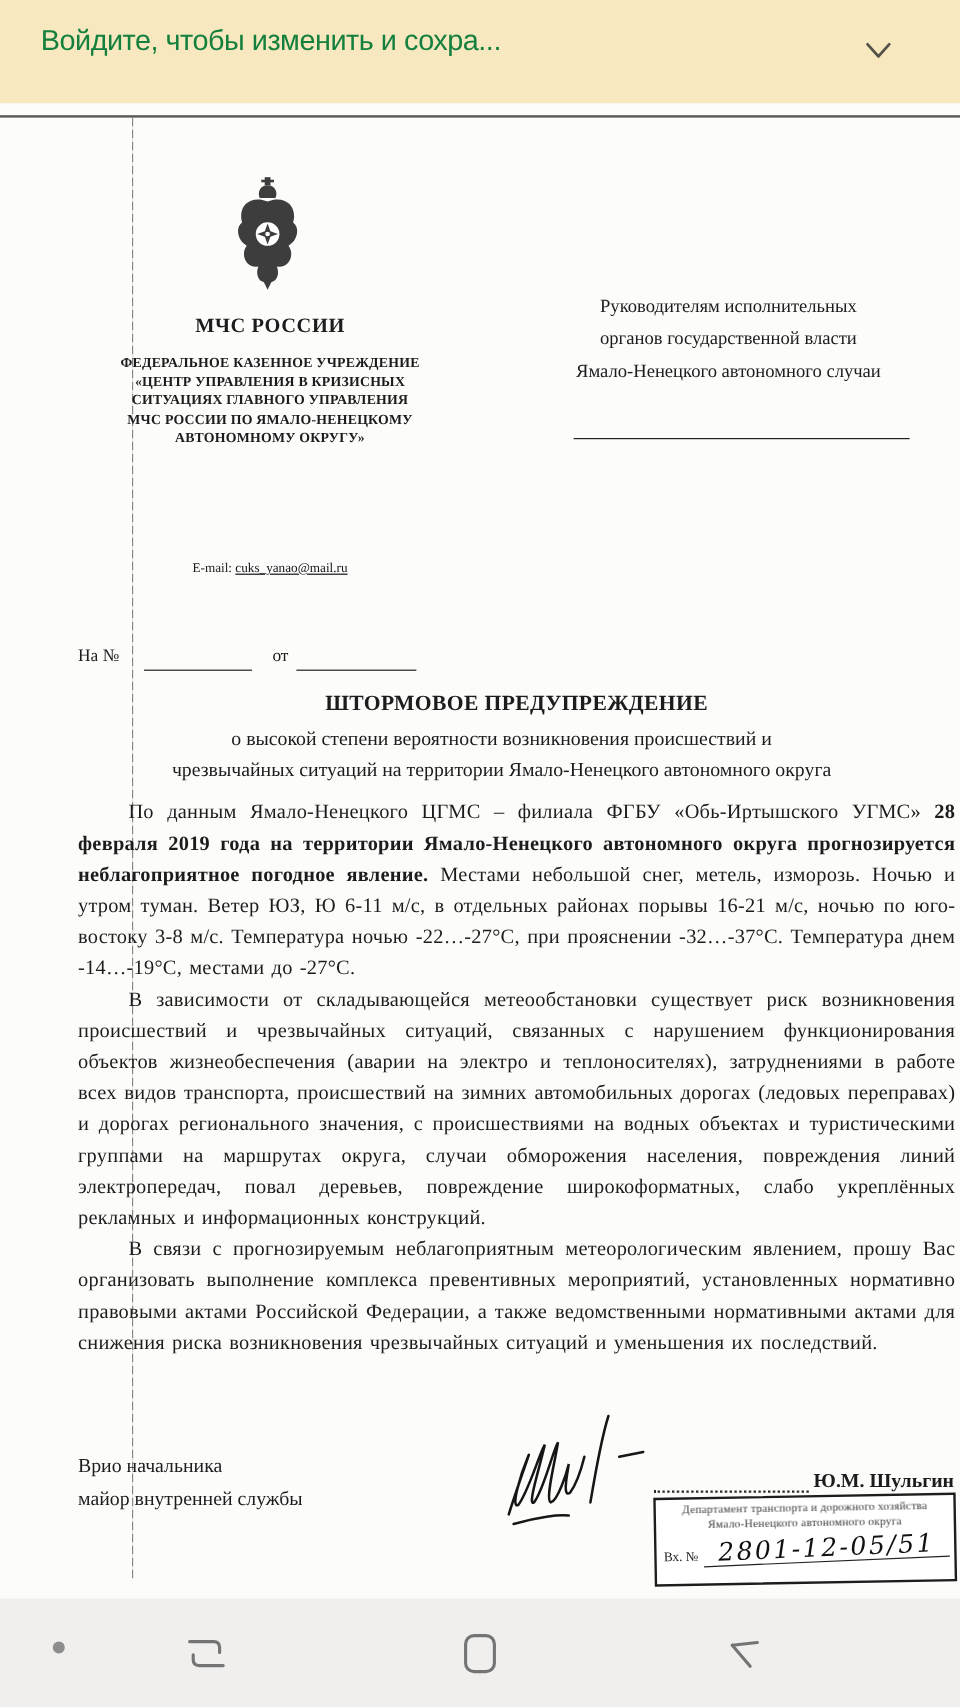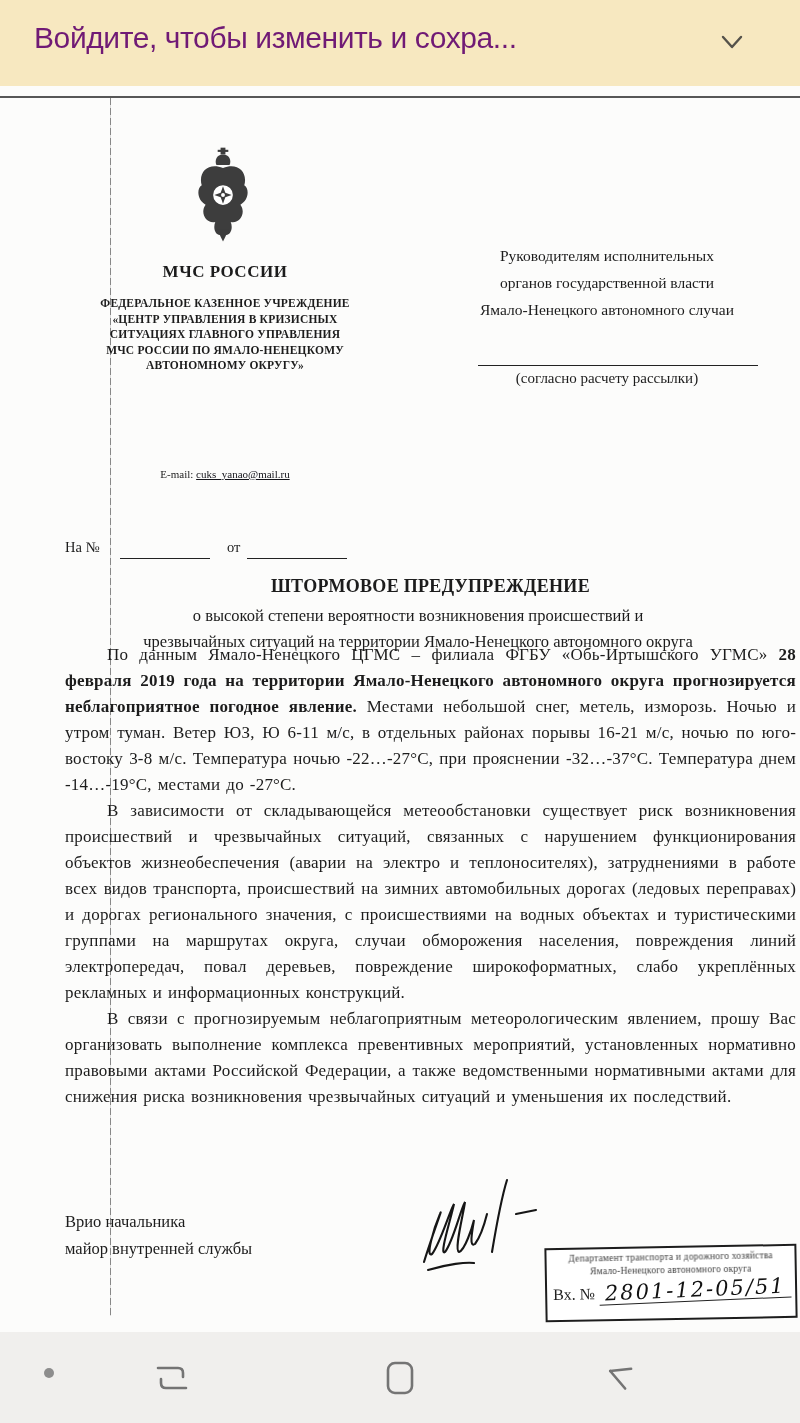--- a/index.html
+++ b/index.html
@@ -2,21 +2,21 @@
 <html><head>
 <meta charset="utf-8">
 <style>
   html,body{margin:0;padding:0;background:#ffffff;}
   .screen{position:relative;width:800px;height:1423px;overflow:hidden;background:#ffffff;
           font-family:"Liberation Serif","DejaVu Serif",serif;color:#1c1c1c;}
 
   
   .banner{position:absolute;left:0;top:0;width:800px;height:86px;background:#f7e8c0;
           border-bottom:1px solid #dbd9d2;font-family:"Liberation Sans","DejaVu Sans",sans-serif;}
-  .banner-msg{position:absolute;left:34px;top:21px;font-size:30px;letter-spacing:-.4px;color:#701a75;}
+  .banner-msg{position:absolute;left:34px;top:21px;font-size:24px;letter-spacing:-.4px;color:#15803d;}
   .banner-chevron{position:absolute;left:718px;top:28px;width:28px;height:28px;}
 
   
   .page{position:absolute;left:0;top:86px;width:800px;height:1246px;background:#fcfcfb;}
   .topline{position:absolute;left:0;top:10px;width:800px;height:2px;background:#3a3a3a;opacity:.85;}
   .foldline{position:absolute;left:110px;top:12px;width:1px;height:1218px;
             background:repeating-linear-gradient(to bottom,rgba(40,40,40,.55) 0 7px,rgba(40,40,40,.15) 7px 10px);}
   .ml{white-space:pre-line;}
 
   .emblem{position:absolute;left:194px;top:60px;width:58px;height:100px;filter:blur(.3px);}
@@ -44,37 +44,37 @@
   .recipient{position:absolute;left:420px;top:156px;width:374px;text-align:center;
              font-size:15.5px;line-height:27px;}
   .dispatch-line{position:absolute;left:478px;top:279px;width:280px;border-top:1.6px solid #222;}
   .dispatch-note{position:absolute;left:420px;top:284px;width:374px;text-align:center;font-size:15px;}
 
   .doc-title{position:absolute;left:65px;top:490px;width:731px;text-align:center;
              font-weight:bold;font-size:18px;letter-spacing:.3px;}
   .doc-subtitle{position:absolute;left:40px;top:517px;width:756px;text-align:center;
                 font-size:16.5px;line-height:26px;}
 
-  .body-text{position:absolute;left:65px;top:556px;width:731px;font-size:17px;
+  .body-text{position:absolute;left:65px;top:578px;width:731px;font-size:17px;
              line-height:26px;text-align:justify;word-spacing:1.5px;letter-spacing:.2px;}
   .body-text p{margin:0;text-indent:42px;}
   .b{font-weight:bold;}
 
   .sig-role{position:absolute;left:65px;top:1122px;font-size:16.5px;line-height:27px;}
   .sig-scrawl{position:absolute;left:408px;top:1084px;width:140px;height:112px;}
   .sig-name-row{position:absolute;left:545px;top:1138px;width:250px;display:flex;align-items:flex-end;}
   .sig-dots{flex:1;border-bottom:2px dotted #2a2a2a;height:17px;margin-right:4px;}
   .sig-name{font-size:16.5px;font-weight:bold;white-space:nowrap;}
 
   .stamp{position:absolute;left:545px;top:1160px;width:252px;height:74px;border:2px solid #1d1d1d;
          transform:rotate(-1deg);background:rgba(255,255,255,.9);box-sizing:border-box;padding-top:3px;}
   .stamp-dept{font-size:9.5px;line-height:12.5px;text-align:center;color:#3c3c3c;
               filter:blur(.4px);letter-spacing:.2px;}
   .stamp-in{display:flex;align-items:flex-end;margin:3px 4px 0 6px;}
-  .stamp-in-label{font-size:16px;color:#222;}
+  .stamp-in-label{font-size:11px;color:#222;}
   .stamp-in-number{flex:1;text-align:center;font-style:italic;font-size:21px;letter-spacing:2px;
                    color:#111;border-bottom:1.6px solid #222;margin-left:4px;transform:rotate(-1.5deg);
                    font-family:"DejaVu Serif",serif;line-height:22px;}
 
   
   .navbar{position:absolute;left:0;top:1332px;width:800px;height:91px;background:#f0efed;}
   .nav-dot{position:absolute;left:44px;top:36px;width:10px;height:10px;border-radius:50%;background:#8d8d8d;}
   .nav-btn{position:absolute;top:24px;width:44px;height:44px;}
   .nav-recents{left:150px;}
   .nav-home{left:378px;}
@@ -124,21 +124,20 @@
       <span class="ref-label">На №</span>
       <span class="u-ref1"></span>
       <span class="ref-from">от</span>
       <span class="u-ref2"></span>
     </div>
 
     <div class="recipient ml">Руководителям исполнительных
 органов государственной власти
 Ямало-Ненецкого автономного случаи</div>
     <div class="dispatch-line"></div>
-    <div class="dispatch-note">(согласно расчету рассылки)</div>
 
     <div class="doc-title">ШТОРМОВОЕ ПРЕДУПРЕЖДЕНИЕ</div>
     <div class="doc-subtitle ml">о высокой степени вероятности возникновения происшествий и
 чрезвычайных ситуаций на территории Ямало-Ненецкого автономного округа</div>
 
     <div class="body-text">
       <p><span>По данным Ямало-Ненецкого ЦГМС – филиала ФГБУ «Обь-Иртышского УГМС» </span><span class="b">28 февраля 2019 года на территории Ямало-Ненецкого автономного округа прогнозируется неблагоприятное погодное явление.</span><span> Местами небольшой снег, метель, изморозь. Ночью и утром туман. Ветер ЮЗ, Ю 6-11 м/с, в отдельных районах порывы 16-21 м/с, ночью по юго-востоку 3-8 м/с. Температура ночью -22…-27°С, при прояснении -32…-37°С. Температура днем -14…-19°С, местами до -27°С.</span></p>
       <p>В зависимости от складывающейся метеообстановки существует риск возникновения происшествий и чрезвычайных ситуаций, связанных с нарушением функционирования объектов жизнеобеспечения (аварии на электро и теплоносителях), затруднениями в работе всех видов транспорта, происшествий на зимних автомобильных дорогах (ледовых переправах) и дорогах регионального значения, с происшествиями на водных объектах и туристическими группами на маршрутах округа, случаи обморожения населения, повреждения линий электропередач, повал деревьев, повреждение широкоформатных, слабо укреплённых рекламных и информационных конструкций.</p>
       <p>В связи с прогнозируемым неблагоприятным метеорологическим явлением, прошу Вас организовать выполнение комплекса превентивных мероприятий, установленных нормативно правовыми актами Российской Федерации, а также ведомственными нормативными актами для снижения риска возникновения чрезвычайных ситуаций и уменьшения их последствий.</p>
     </div>
@@ -146,20 +145,24 @@
     <div class="sig-role ml">Врио начальника
 майор внутренней службы</div>
     <svg class="sig-scrawl" viewBox="0 0 140 112">
       <g stroke="#161616" stroke-width="2.1" fill="none" stroke-linecap="round">
         <path d="M16,92 C22,72 36,34 32,44 C26,58 17,88 24,84 C32,74 42,40 46,34 C42,52 31,86 37,82 C45,72 53,38 57,32 C55,46 46,80 51,82 C57,80 64,58 66,50 C64,62 61,78 67,74 C73,66 77,52 79,44"></path>
         <path d="M84,82 C88,58 94,26 99,10"></path>
         <path d="M20,100 C40,94 58,92 66,93"></path>
         <path d="M108,44 L128,40"></path>
       </g>
     </svg>
+    <div class="sig-name-row">
+      <span class="sig-dots"></span>
+      <span class="sig-name">Ю.М. Шульгин</span>
+    </div>
 
     <div class="stamp">
       <div class="stamp-dept ml">Департамент транспорта и дорожного хозяйства
 Ямало-Ненецкого автономного округа</div>
       <div class="stamp-in">
         <span class="stamp-in-label">Вх. №</span>
         <span class="stamp-in-number">2801-12-05/51</span>
       </div>
     </div>
   </div>

